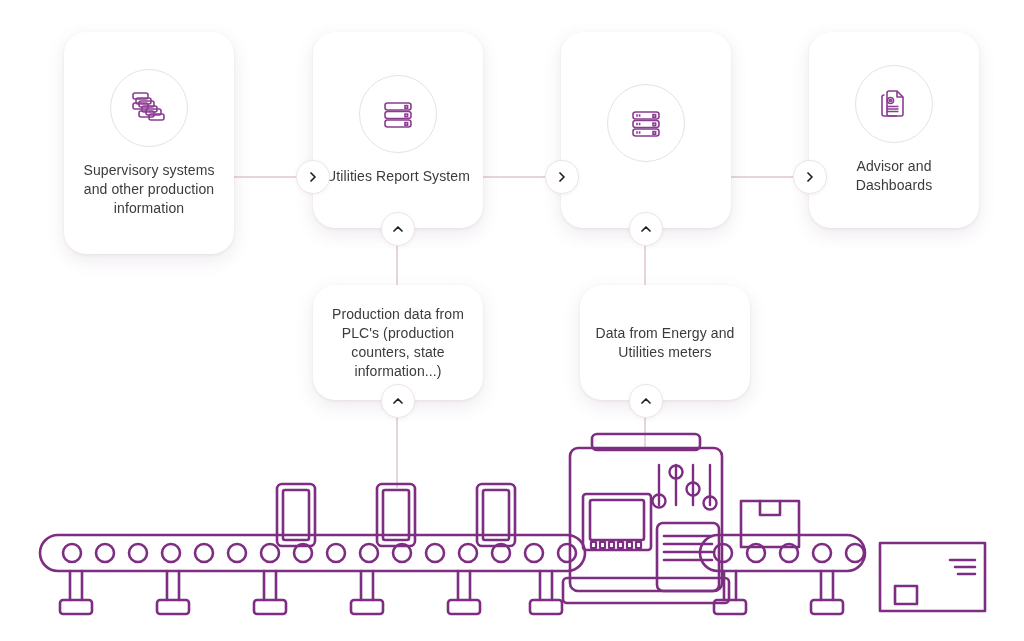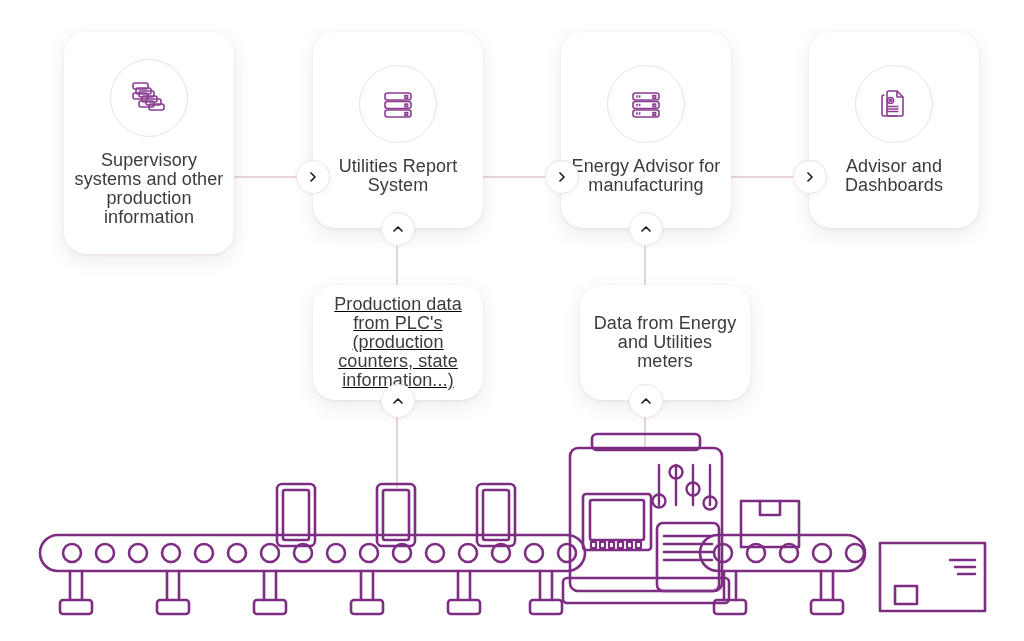--- a/index.html
+++ b/index.html
@@ -22,21 +22,21 @@
     position:absolute;
     background:#ffffff;
     border-radius:22px;
     box-shadow:0 6px 18px rgba(120,90,120,.13),0 1px 3px rgba(120,90,120,.10);
     display:flex;flex-direction:column;align-items:center;justify-content:center;
     box-sizing:border-box;
     z-index:3;
   }
   .card .label{
     color:#3b3b3b;
-    font-size:18px;
+    font-size:14px;
     line-height:19px;
     text-align:center;
     letter-spacing:.1px;
     padding:0 10px;
   }
   .icon-circle{
     width:78px;height:78px;border-radius:50%;
     border:1px solid #eadfe6;
     display:flex;align-items:center;justify-content:center;
     margin-bottom:14px;
@@ -116,40 +116,39 @@
           <rect x="9" y="28" width="26" height="7" rx="2.5"></rect>
           <rect x="29" y="13.6" width="2.6" height="2.6"></rect>
           <rect x="29" y="22.1" width="2.6" height="2.6"></rect>
           <rect x="29" y="30.6" width="2.6" height="2.6"></rect>
           <path d="M13 13.2v2.6M15.6 13.2v2.6"></path>
           <path d="M13 21.7v2.6M15.6 21.7v2.6"></path>
           <path d="M13 30.2v2.6M15.6 30.2v2.6"></path>
         </g>
       </svg>
     </div>
-    <div class="label">Energy Advisor for manufacturing</div>
   </div>
 
   <div class="card" style="left:809px;top:32px;width:170px;height:196px;">
     <div class="icon-circle">
       <svg width="44" height="44" viewBox="0 0 44 44" aria-hidden="true">
         <g fill="none" stroke="#8b3c91" stroke-width="1.6" stroke-linejoin="round">
           <path d="M17 9h8l6 6v17a2 2 0 0 1-2 2H17a2 2 0 0 1-2-2V11a2 2 0 0 1 2-2z"></path>
           <path d="M25 9v6h6"></path>
           <path d="M12.5 13H12a2 2 0 0 0-2 2v17a2 2 0 0 0 2 2h13"></path>
           <circle cx="18.5" cy="18.5" r="3"></circle>
           <circle cx="18.5" cy="18.5" r="1"></circle>
           <path d="M14.5 24.5h12M14.5 27h12M14.5 29.5h12"></path>
         </g>
       </svg>
     </div>
     <div class="label">Advisor and Dashboards</div>
   </div>
 
-  <div class="card" style="left:313px;top:285px;width:170px;height:115px;text-decoration:underline;">
+  <div class="card" style="left:313px;top:285px;width:170px;height:115px;">
     <div class="label">Production data from PLC's (production counters, state information...)</div>
   </div>
 
   <div class="card" style="left:580px;top:285px;width:170px;height:115px;">
     <div class="label">Data from Energy and Utilities meters</div>
   </div>
 
   <div class="node" style="left:296px;top:160px;">
     <span>
       <svg width="12" height="12" viewBox="0 0 12 12">

